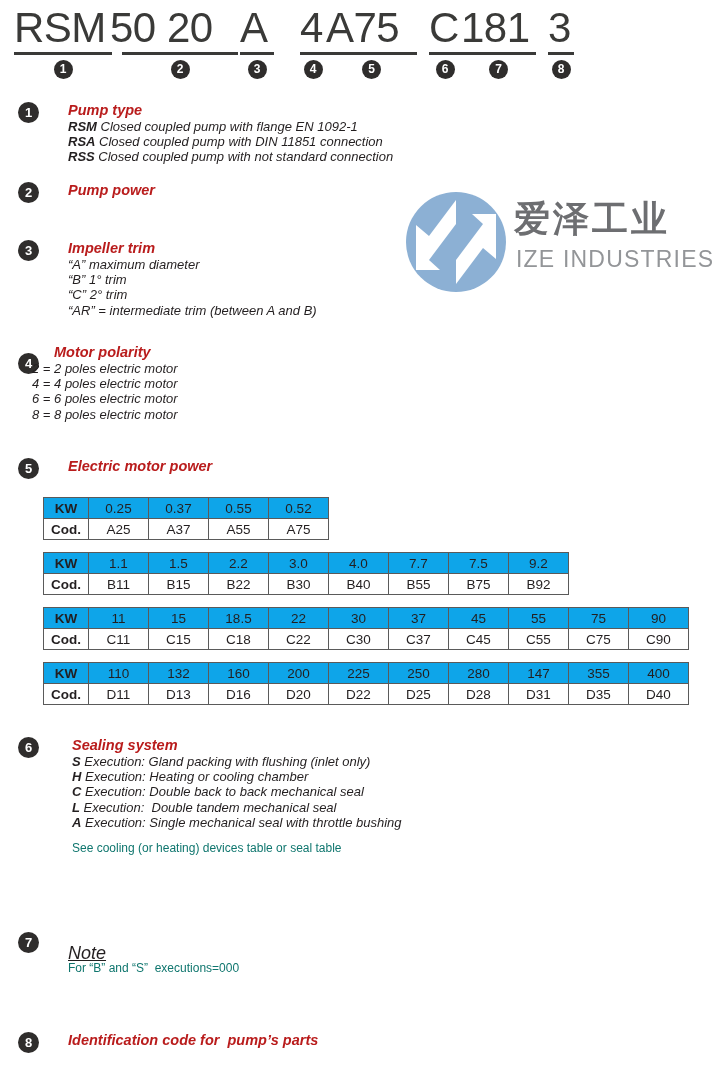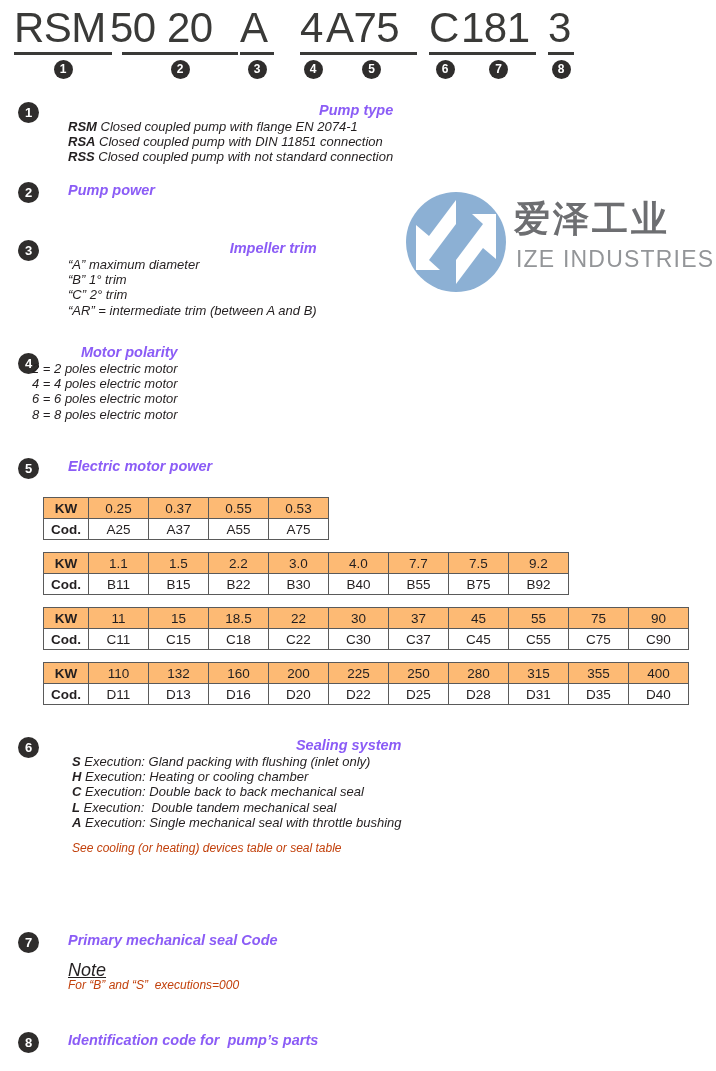--- a/index.html
+++ b/index.html
@@ -68,46 +68,44 @@
     text-align: center;
     line-height: 21px;
     font-family: "Liberation Sans", sans-serif;
   }
   .sec-body {
     position: absolute;
     left: 50px;
     top: 0;
   }
   .sec-title {
-    color: #8b5cf6;
+    color: #b91c1c;
     font-weight: 700;
     font-style: italic;
     font-size: 14.5px;
     line-height: 17px;
     white-space: pre;
     font-family: "Liberation Sans", sans-serif;
-    text-align: right;
   }
   .sec-line {
     font-style: italic;
     font-size: 13px;
     line-height: 15.2px;
     color: #231f20;
     white-space: pre;
     font-family: "Liberation Sans", sans-serif;
   }
   .sec-line b {
     font-weight: 700;
     font-style: italic;
   }
   .sec-note {
-    font-style: italic;
     font-size: 12px;
     line-height: 15px;
-    color: #c2410c;
+    color: #0f766e;
     white-space: pre;
   }
   .u-note {
     font-style: italic;
     font-size: 18px;
     text-decoration: underline;
     line-height: 15px;
   }
 
   
@@ -153,21 +151,21 @@
   .pw-table td {
     border: 1px solid #5a5a5a;
     height: 21px;
     text-align: center;
     vertical-align: middle;
     font-size: 13.5px;
     color: #231f20;
     padding: 0;
   }
   .pw-table tr.kw-row td {
-    background: #fdba74;
+    background: #0ea5e9;
   }
   .pw-table tr.cod-row td {
     background: #ffffff;
   }
   .pw-table td.lbl {
     width: 45px;
     font-weight: 700;
     font-size: 13.5px;
   }
   .pw-table td.val {
@@ -212,21 +210,21 @@
   </svg>
   <div id="logo-cn">爱泽工业</div>
   <div id="logo-en">IZE INDUSTRIES</div>
 </div>
 
 <div id="sections-root">
     <div class="section" style="left: 18px; top: 102px; width: 680px;">
       <div class="sec-bullet" style="top: 0px;">1</div>
       <div class="sec-body" style="left: 50px;">
         <div class="sec-title">Pump type</div>
-        <div class="sec-line"><b>RSM</b><span> Closed coupled pump with flange EN 2074-1</span></div>
+        <div class="sec-line"><b>RSM</b><span> Closed coupled pump with flange EN 1092-1</span></div>
         <div class="sec-line"><b>RSA</b><span> Closed coupled pump with DIN 11851 connection</span></div>
         <div class="sec-line"><b>RSS</b><span> Closed coupled pump with not standard connection</span></div>
       </div>
     </div>
     <div class="section" style="left: 18px; top: 182px; width: 680px;">
       <div class="sec-bullet" style="top: 0px;">2</div>
       <div class="sec-body" style="left: 50px;">
         <div class="sec-title">Pump power</div>
       </div>
     </div>
@@ -264,42 +262,41 @@
         <div class="sec-line"><b>H</b><span> Execution: Heating or cooling chamber</span></div>
         <div class="sec-line"><b>C</b><span> Execution: Double back to back mechanical seal</span></div>
         <div class="sec-line"><b>L</b><span> Execution:  Double tandem mechanical seal</span></div>
         <div class="sec-line"><b>A</b><span> Execution: Single mechanical seal with throttle bushing</span></div>
         <div class="sec-note" style="margin-top: 11px;">See cooling (or heating) devices table or seal table</div>
       </div>
     </div>
     <div class="section" style="left: 18px; top: 932px; width: 680px;">
       <div class="sec-bullet" style="top: 0px;">7</div>
       <div class="sec-body" style="left: 50px;">
-        <div class="sec-title">Primary mechanical seal Code</div>
         <div class="u-note" style="margin-top: 14px;">Note</div>
         <div class="sec-note">For “B” and “S”  executions=000</div>
       </div>
     </div>
     <div class="section" style="left: 18px; top: 1032px; width: 680px;">
       <div class="sec-bullet" style="top: 0px;">8</div>
       <div class="sec-body" style="left: 50px;">
         <div class="sec-title">Identification code for  pump’s parts</div>
       </div>
     </div>
   </div>
 
 <div id="tables-root">
     <table class="pw-table" style="left: 43px; top: 497px;">
       <tbody>
         <tr class="kw-row">
           <td class="lbl">KW</td>
           <td class="val">0.25</td>
           <td class="val">0.37</td>
           <td class="val">0.55</td>
-          <td class="val">0.53</td>
+          <td class="val">0.52</td>
         </tr>
         <tr class="cod-row">
           <td class="lbl">Cod.</td>
           <td class="val">A25</td>
           <td class="val">A37</td>
           <td class="val">A55</td>
           <td class="val">A75</td>
         </tr>
       </tbody>
     </table>
@@ -363,21 +360,21 @@
       <tbody>
         <tr class="kw-row">
           <td class="lbl">KW</td>
           <td class="val">110</td>
           <td class="val">132</td>
           <td class="val">160</td>
           <td class="val">200</td>
           <td class="val">225</td>
           <td class="val">250</td>
           <td class="val">280</td>
-          <td class="val">315</td>
+          <td class="val">147</td>
           <td class="val">355</td>
           <td class="val">400</td>
         </tr>
         <tr class="cod-row">
           <td class="lbl">Cod.</td>
           <td class="val">D11</td>
           <td class="val">D13</td>
           <td class="val">D16</td>
           <td class="val">D20</td>
           <td class="val">D22</td>

